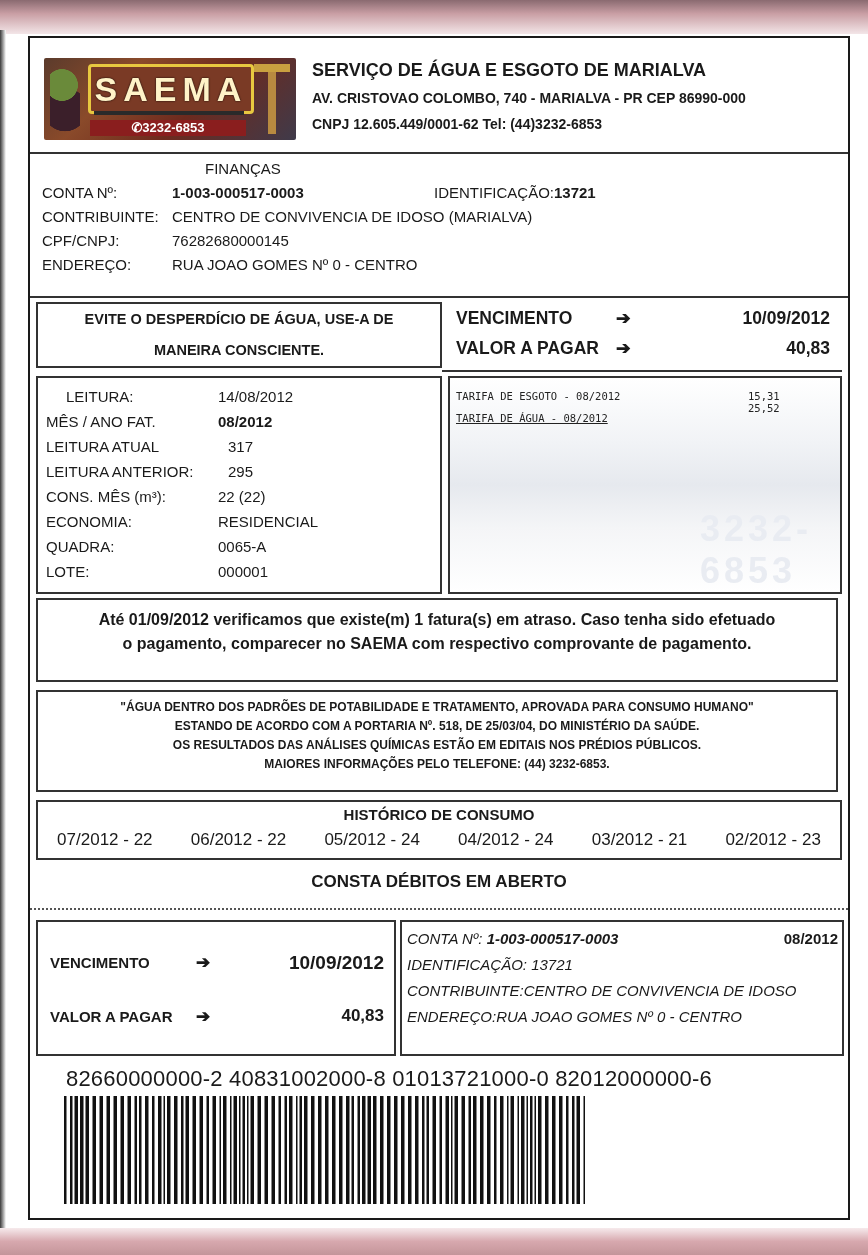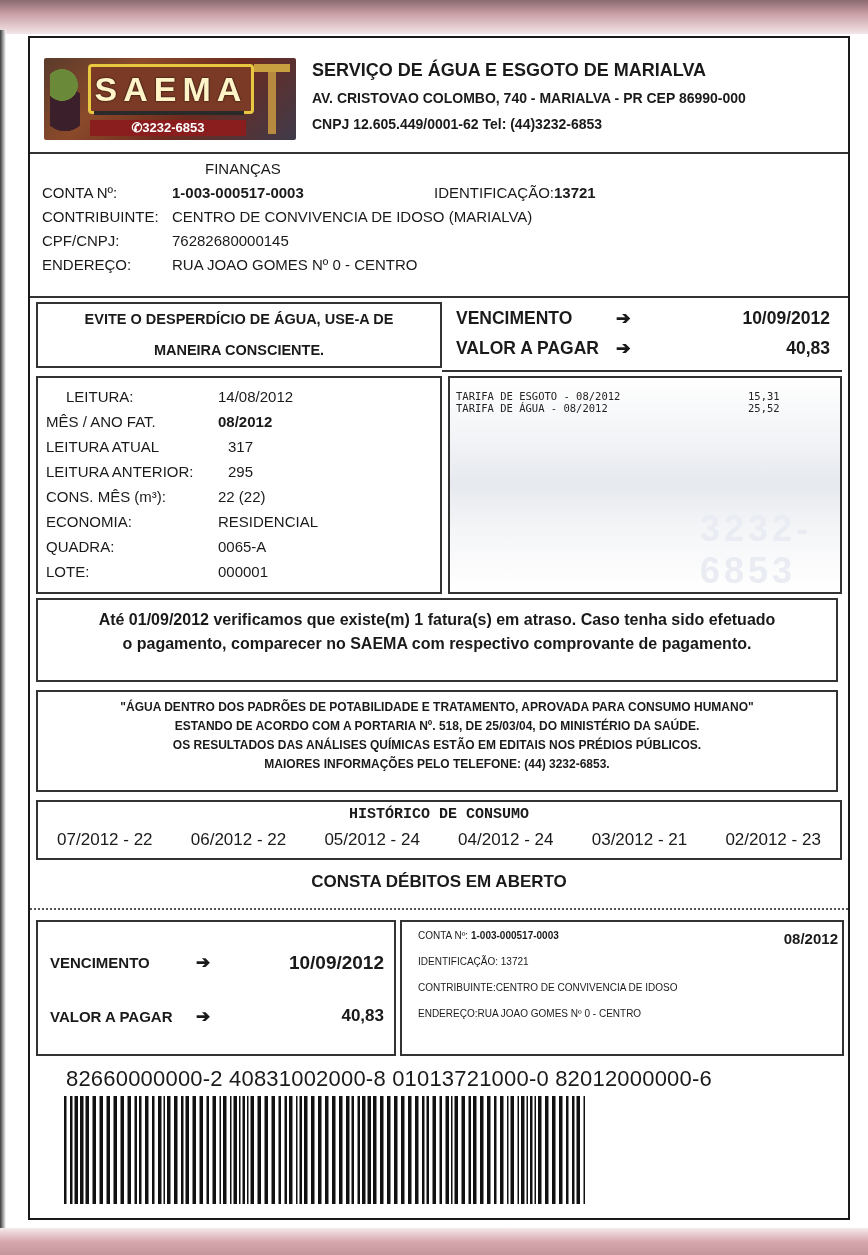--- a/index.html
+++ b/index.html
@@ -76,33 +76,33 @@
     background: linear-gradient(180deg, #fff 0%, #f1f3f6 30%, #e6e9ee 50%, #f4f5f7 70%, #fff 100%); }
   .tariff .t { position: absolute; left: 6px; font-family: "DejaVu Sans Mono", monospace; font-size: 10.5px; white-space: nowrap; color: #222; }
   .tariff .tv { position: absolute; left: 298px; font-family: "DejaVu Sans Mono", monospace; font-size: 10.5px; color: #222; }
   .tariff .wm { position: absolute; left: 250px; top: 130px; font-size: 36px; font-weight: bold; color: #e9ecf2; letter-spacing: 4px; }
 
   .late { left: 6px; top: 560px; width: 802px; height: 84px; text-align: center;
     font-size: 16px; font-weight: bold; line-height: 24px; padding-top: 8px; box-sizing: border-box; }
   .potab { left: 6px; top: 652px; width: 802px; height: 102px; text-align: center;
     font-size: 12px; font-weight: bold; line-height: 19px; padding-top: 6px; box-sizing: border-box; }
   .hist { left: 6px; top: 762px; width: 802px; height: 56px; }
-  .hist .ttl { position: absolute; left: 0; right: 0; top: 4px; text-align: center; font-size: 15px; font-weight: bold; font-family: Liberation Mono, monospace; }
+  .hist .ttl { position: absolute; left: 0; right: 0; top: 4px; text-align: center; font-size: 15px; font-weight: bold; }
   .hist .items { position: absolute; left: 0; right: 0; top: 28px; display: flex; justify-content: space-around; font-size: 17px; }
   .debit { left: 0; right: 0; top: 834px; text-align: center; font-size: 17px; font-weight: bold; }
   .dash { position: absolute; left: 0; right: 0; top: 870px; border-top: 2px dotted #555; }
 
   .due2 { left: 6px; top: 882px; width: 356px; height: 132px; }
   .due2 .row { position: absolute; left: 12px; right: 10px; font-weight: bold; }
   .due2 .lbl { position: absolute; left: 0; font-size: 15px; }
   .due2 .arr { position: absolute; left: 146px; font-size: 17px; }
   .due2 .val { position: absolute; right: 0; }
 
   .acct2 { left: 370px; top: 882px; width: 440px; height: 132px; overflow: hidden; }
-  .acct2 .l { position: absolute; left: 16px; font-size: 10px; white-space: nowrap; }
+  .acct2 .l { position: absolute; left: 5px; font-size: 15px; white-space: nowrap; font-style: italic; }
 
   .digits { left: 36px; top: 1028px; font-size: 22px; letter-spacing: 0.2px; white-space: nowrap; text-align: right; }
   .barcode { left: 34px; top: 1058px; width: 526px; height: 108px; }
 </style>
 </head>
 <body>
 
 <div class="scan-top"></div>
 <div class="scan-left"></div>
 
@@ -168,21 +168,21 @@
     <div class="r" style="top:160px;">QUADRA:</div>
     <div class="v" style="top:160px;">0065-A</div>
     <div class="r" style="top:185px;">LOTE:</div>
     <div class="v" style="top:185px;">000001</div>
   </div>
 
   <div class="box tariff">
     <div class="wm">3232-6853</div>
     <div class="t" style="top:12px;">TARIFA DE ESGOTO - 08/2012</div>
     <div class="tv" style="top:12px;">15,31</div>
-    <div class="t" style="top:24px;">TARIFA DE ÁGUA - 08/2012</div>
+    <div class="t" style="top:34px;text-decoration:underline;">TARIFA DE ÁGUA - 08/2012</div>
     <div class="tv" style="top:24px;">25,52</div>
   </div>
 
   <div class="box late">
     <div>Até 01/09/2012 verificamos que existe(m) 1 fatura(s) em atraso. Caso tenha sido efetuado</div>
     <div>o pagamento, comparecer no SAEMA com respectivo comprovante de pagamento.</div>
   </div>
 
   <div class="box potab">
     <div>"ÁGUA DENTRO DOS PADRÕES DE POTABILIDADE E TRATAMENTO, APROVADA PARA CONSUMO HUMANO"</div>

